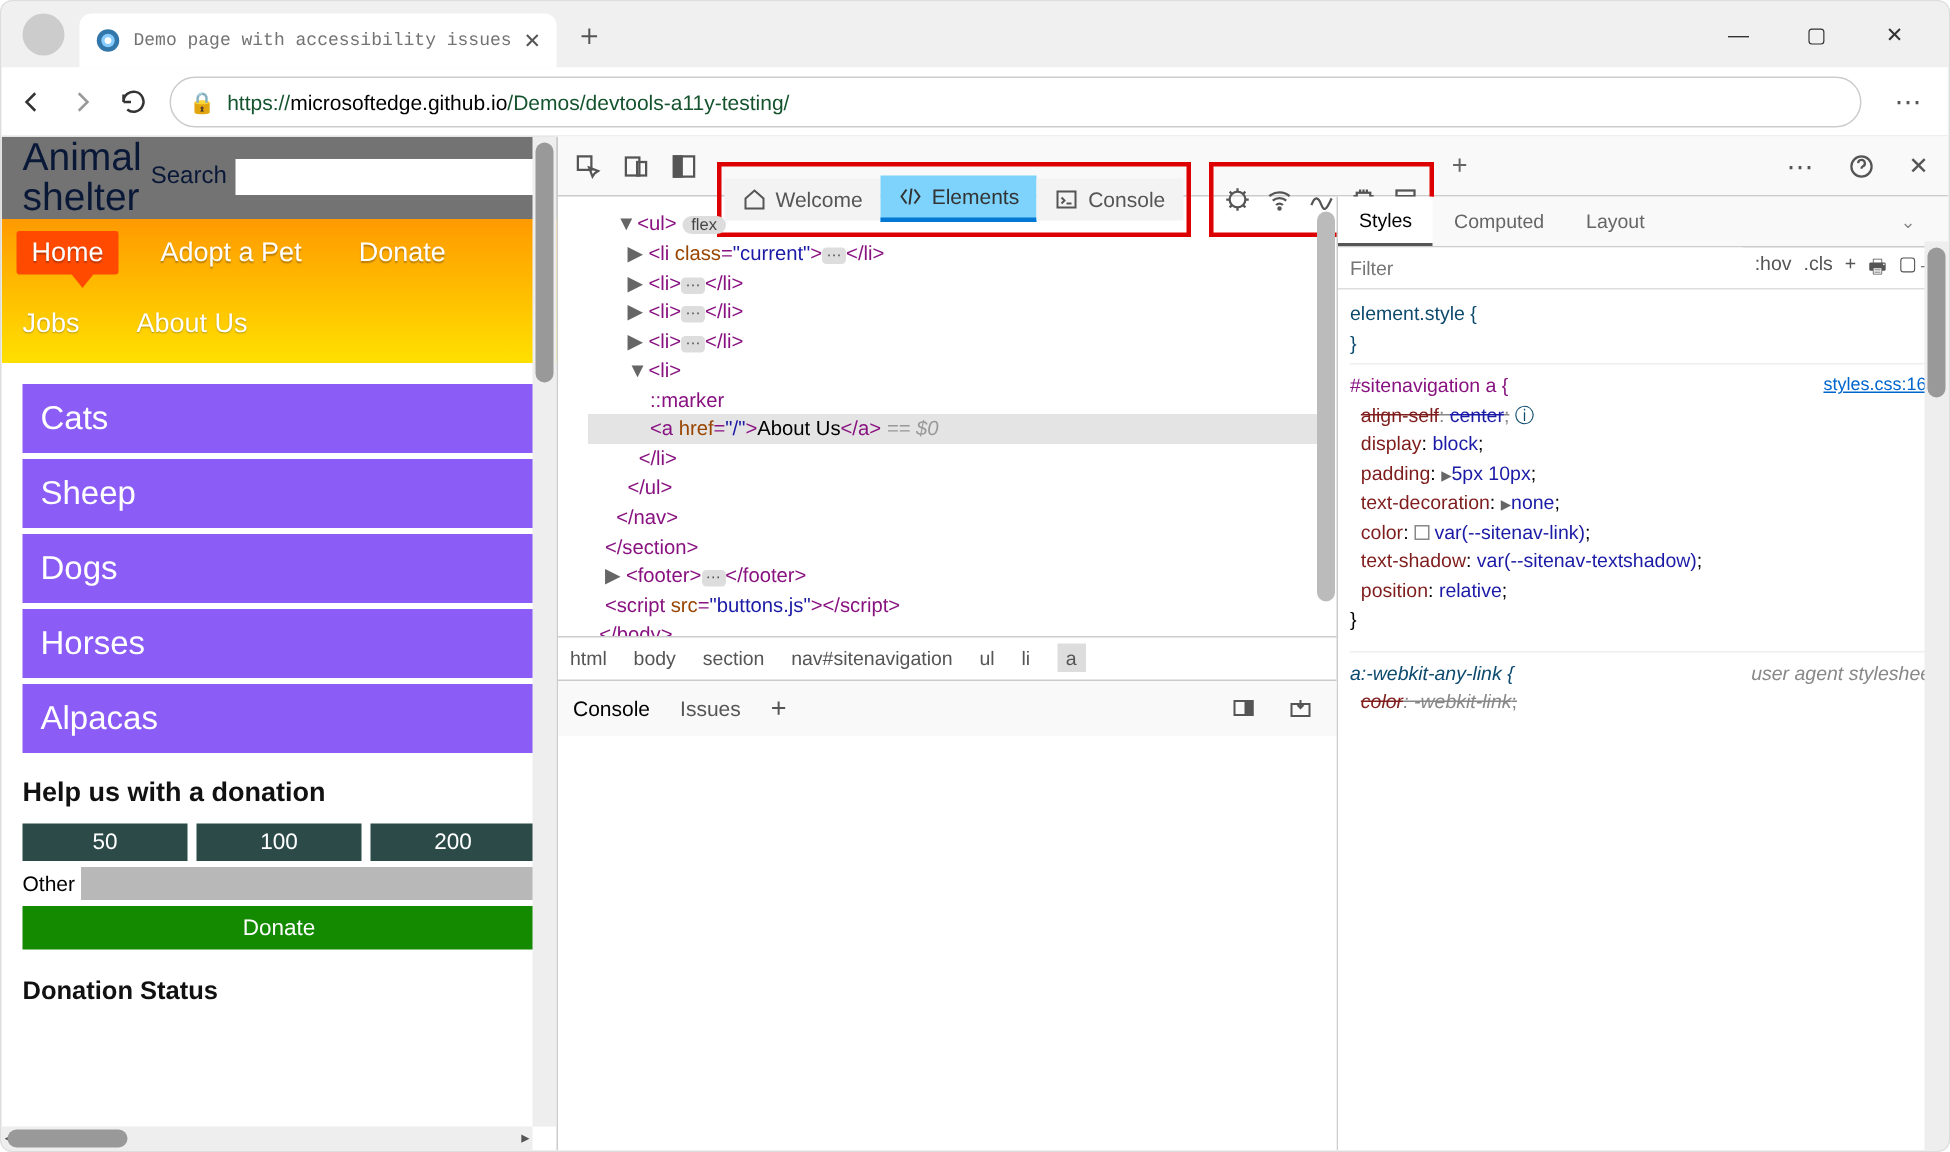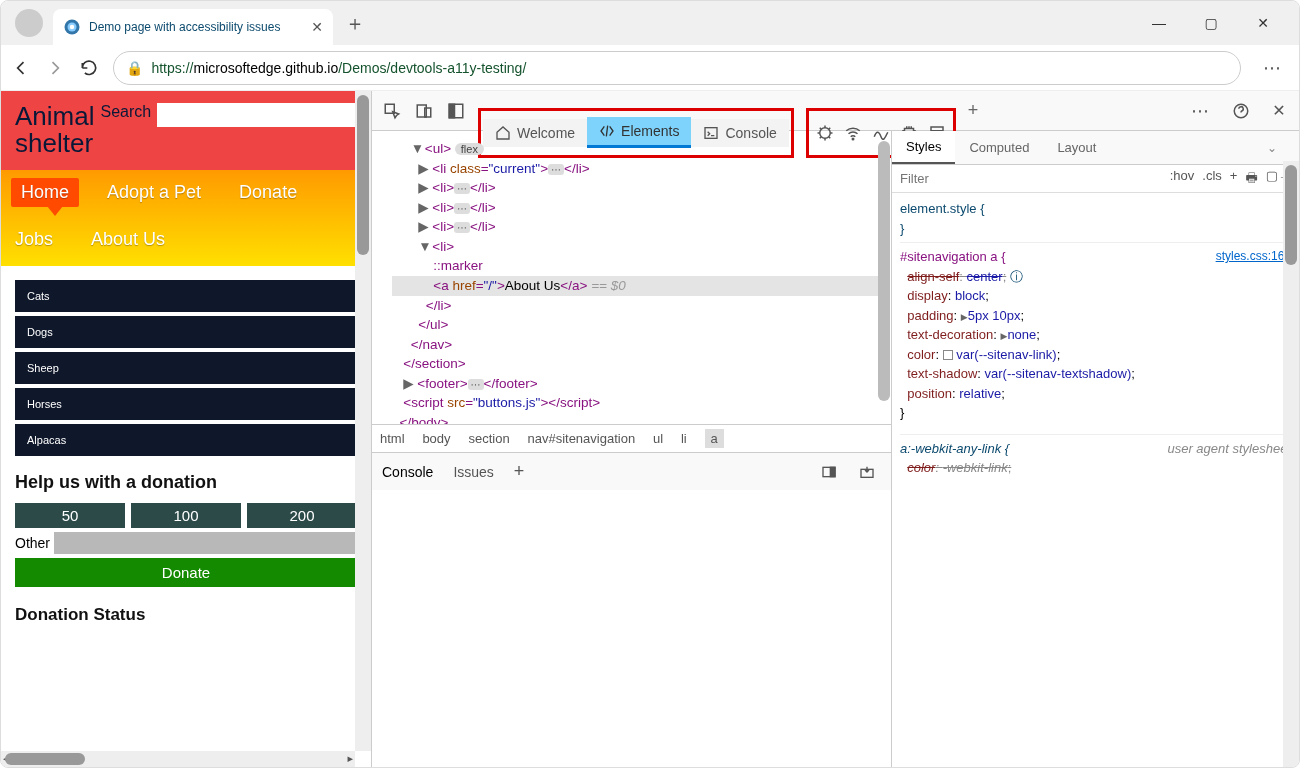--- a/index.html
+++ b/index.html
@@ -3,50 +3,50 @@
 <meta charset="utf-8">
 <style>
 * { box-sizing: border-box; margin: 0; padding: 0; font-family: "Segoe UI", Arial, sans-serif; }
 body { background: #fff; width: 1300px; height: 768px; overflow: hidden; display: flex; flex-direction: column; border: 1px solid #ddd; border-radius: 8px; }
 
 
 .titlebar { height: 44px; background: #f0f0f0; display: flex; align-items: center; padding: 0 4px; }
 .avatar { width: 28px; height: 28px; background: #ccc; border-radius: 50%; margin: 0 10px; }
 .tab { background: #fff; border-radius: 8px 8px 0 0; padding: 6px 10px; display: flex; align-items: center; gap: 8px; height: 36px; margin-top: 8px; min-width: 280px; }
 .tab-favicon { width: 18px; height: 18px; }
-.tab-title { font-size: 12px; color: #0c4a6e; flex: 1; overflow: hidden; white-space: nowrap; text-overflow: ellipsis; }
+.tab-title { font-size: 12px; color: #737373; flex: 1; overflow: hidden; white-space: nowrap; text-overflow: ellipsis; font-family: Liberation Mono, monospace; }
 .tab-close { font-size: 14px; color: #555; cursor: pointer; }
 .newtab { font-size: 20px; color: #555; margin-left: 12px; cursor: pointer; }
 .win-controls { margin-left: auto; display: flex; gap: 12px; padding-right: 12px; }
 .win-btn { width: 40px; height: 30px; display: flex; align-items: center; justify-content: center; font-size: 14px; color: #333; }
 
 .navbar { height: 46px; background: #fff; display: flex; align-items: center; padding: 0 10px; gap: 14px; border-bottom: 1px solid #eee; }
 .nav-icon { width: 20px; height: 20px; color: #555; display: flex; align-items: center; justify-content: center; cursor:pointer;}
 .addrbar { flex: 1; height: 34px; border: 1px solid #ccc; border-radius: 20px; display: flex; align-items: center; padding: 0 12px; gap: 8px; }
 .lock { font-size: 14px; color: #777; }
 .url { font-size: 14px; display: flex; }
 .url .dim { color: #14532d; }
 .url .main { color: #000; }
 .dots { font-size: 18px; color: #555; margin: 0 8px; cursor:pointer; }
 
 .content { flex: 1; display: flex; overflow: hidden; }
 
 
 .page-wrap { width: 370px; position: relative; display: flex; overflow:hidden; }
 .page { flex: 1; overflow: hidden; }
-.page-header { background: #ef4444; padding: 12px 14px; display: flex; gap: 6px; }
+.page-header { background: #737373; padding: 0 14px; display: flex; align-items: center; gap: 6px; }
 .brand { font-size: 26px; color: #0a1838; line-height: 1.05; }
 .search-lbl { font-size: 16px; color: #0a1838; }
 .search-input { flex:1; height: 24px; background: #fff; border: none; }
 .topnav { display: flex; background: linear-gradient(#ff9a00, #ffe000); padding: 8px 10px 12px; gap: 18px; flex-wrap: wrap; font-size: 18px; position: relative; }
 .topnav a { color: #fff; text-shadow: 0 1px 1px rgba(0,0,0,.3); text-decoration: none; padding: 4px 10px; display:inline-block; }
 .topnav a.current { background: #ff4a00; border-radius: 2px; }
 .notch { position: absolute; top: 36px; left: 46px; width: 0; height: 0; border-left: 8px solid transparent; border-right: 8px solid transparent; border-top: 10px solid #ff4a00; }
 .sidebar { padding: 14px; }
-.cat { background: #0f172a; color: #fff; padding: 10px 12px; font-size: 11px; margin-bottom: 4px; }
+.cat { background: #8b5cf6; color: #fff; padding: 10px 12px; font-size: 22px; margin-bottom: 4px; }
 .donate-h { font-weight: bold; font-size: 18px; margin: 16px 0 10px; color: #111; }
 .amounts { display: flex; gap: 6px; }
 .amount { flex: 1; background: #2b4a48; color: #fff; text-align: center; padding: 4px 0; font-size: 15px; }
 .other-row { display: flex; align-items: center; margin-top: 4px; gap: 4px;}
 .other-lbl { font-size: 14px; }
 .other-inp { flex: 1; height: 22px; background: #b8b8b8; border: none; }
 .donate-btn { background: #138a00; color: #fff; text-align: center; padding: 6px; margin-top: 4px; font-size: 15px;}
 .status-h { font-weight: bold; font-size: 17px; margin-top: 18px; color:#111;}
 .page-scrollbar { position: absolute; right: 0; top: 0; bottom: 16px; width: 16px; background: #eee; }
 .thumb-v { position: absolute; top: 4px; right: 2px; width: 12px; height: 160px; background: #999; border-radius: 6px; }
@@ -173,22 +173,22 @@
       <div class="topnav">
         <a class="current">Home</a>
         <a>Adopt a Pet</a>
         <a>Donate</a>
         <a style="padding-left:4px">Jobs</a>
         <a>About Us</a>
         <div class="notch"></div>
       </div>
       <div class="sidebar">
         <div class="cat">Cats</div>
+        <div class="cat">Sheep</div>
         <div class="cat">Dogs</div>
-        <div class="cat">Sheep</div>
         <div class="cat">Horses</div>
         <div class="cat">Alpacas</div>
         <div class="donate-h">Help us with a donation</div>
         <div class="amounts">
           <div class="amount">50</div>
           <div class="amount">100</div>
           <div class="amount">200</div>
         </div>
         <div class="other-row">
           <span class="other-lbl">Other</span>

